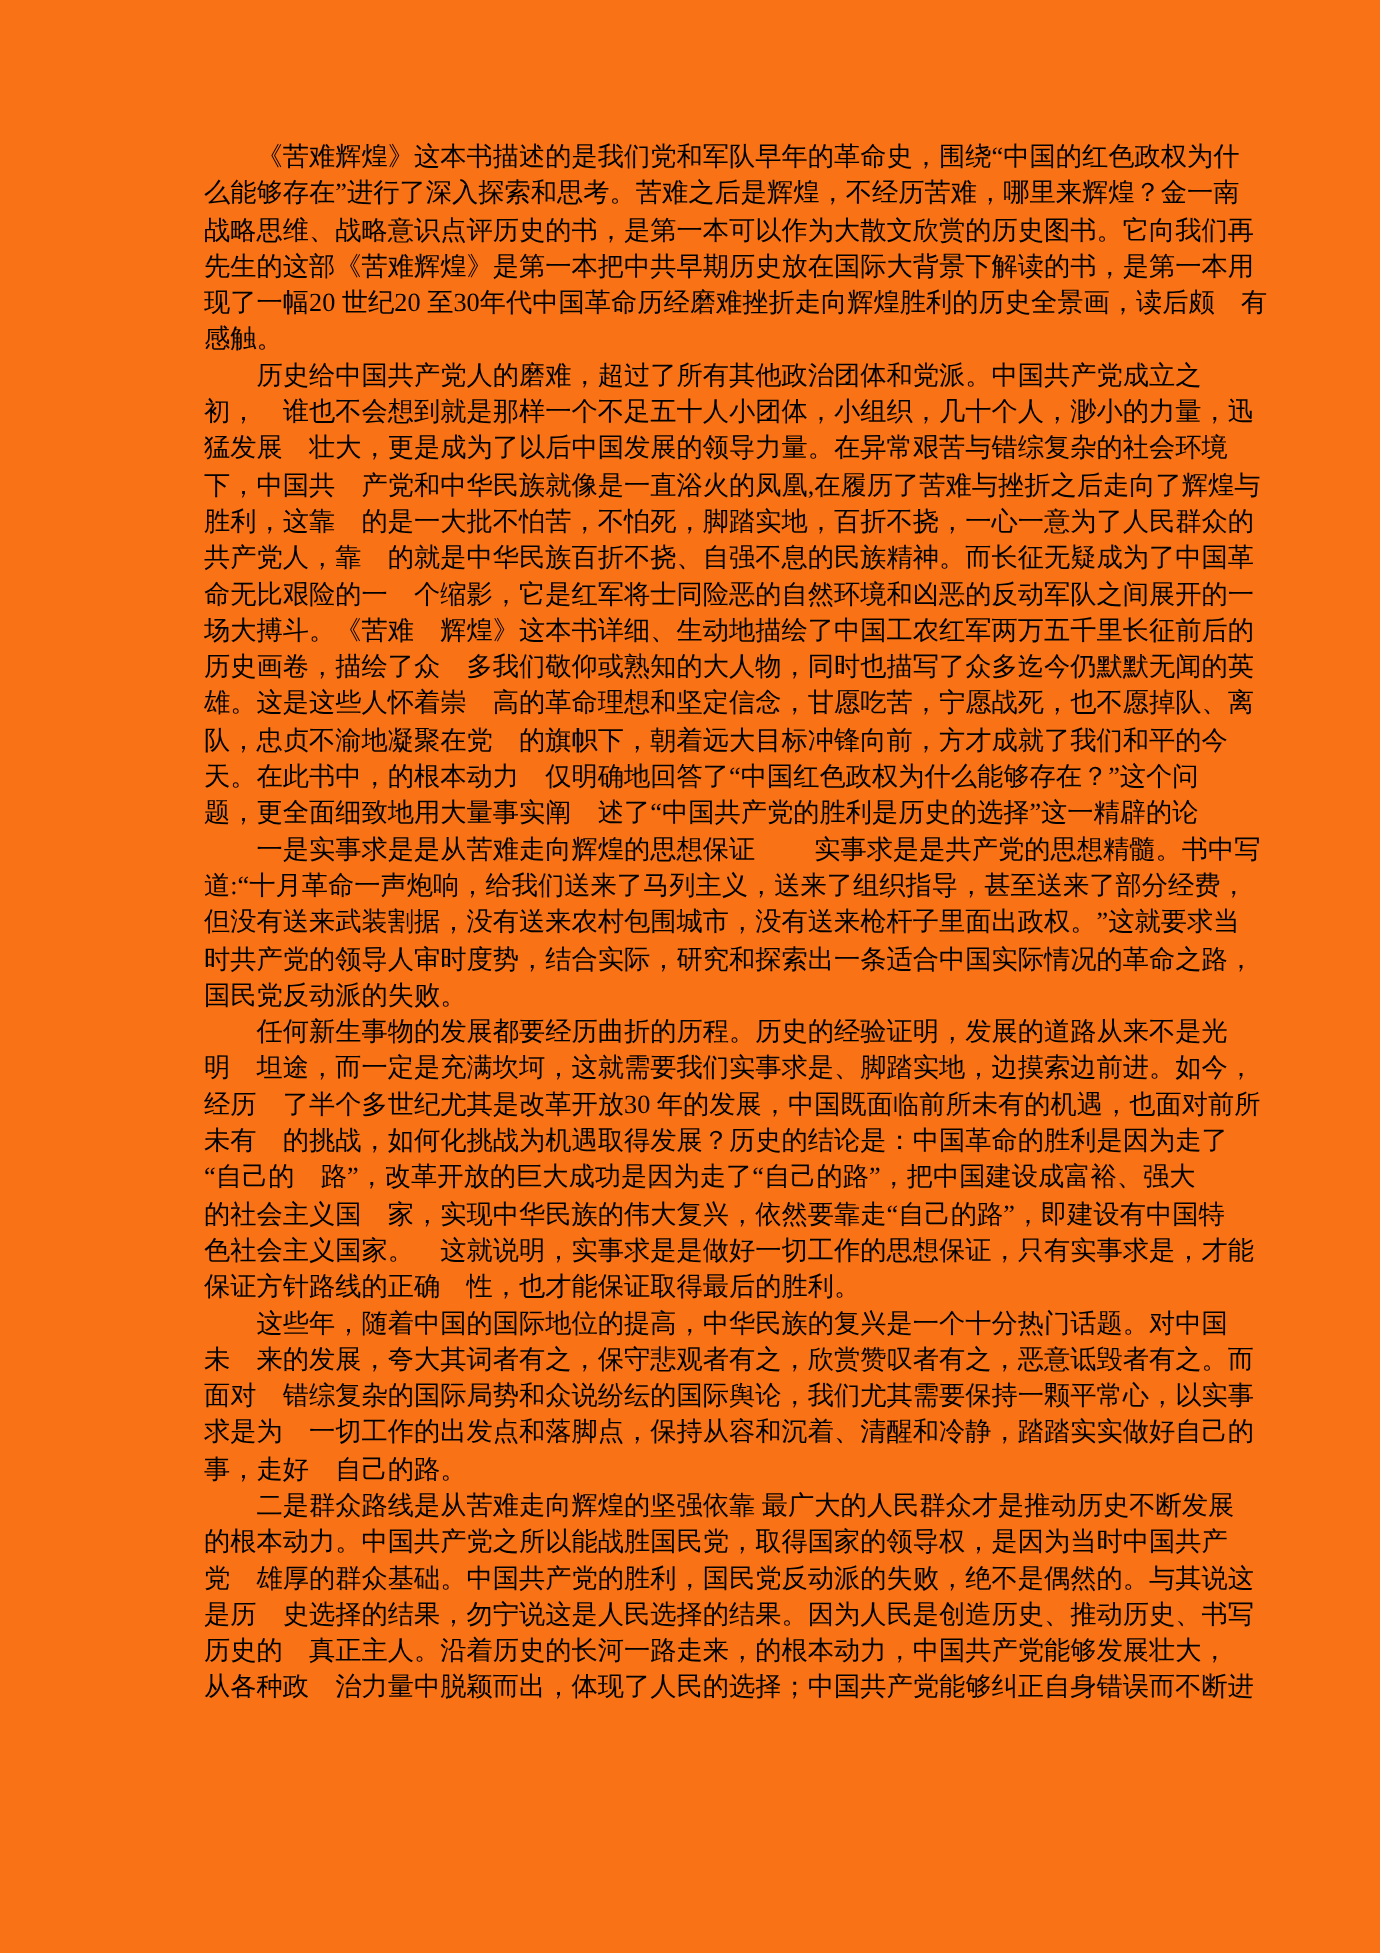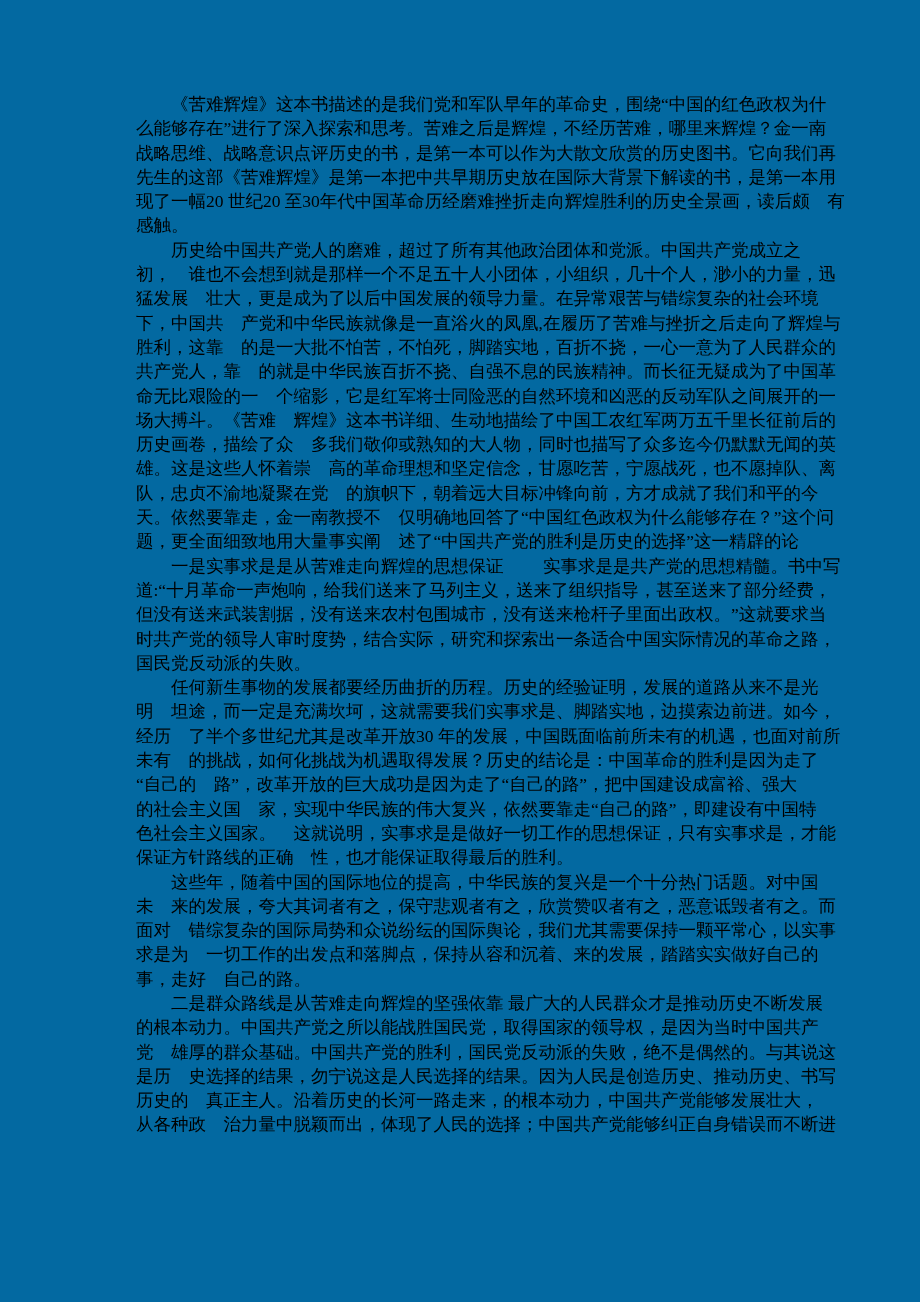--- a/index.html
+++ b/index.html
@@ -29,21 +29,21 @@
     padding: 0;
   }
   .text-line {
     white-space: pre;
     height: 24.3px;
   }
 </style>
 </head>
 <body>
 
-<div class="page" style="background: #0369a1;">
+<div class="page" style="background: #f97316;">
   <div class="doc-text" style="color: rgb(0, 0, 0);">
       <div class="paragraph">
         <div class="text-line">　　《苦难辉煌》这本书描述的是我们党和军队早年的革命史，围绕“中国的红色政权为什</div>
         <div class="text-line">么能够存在”进行了深入探索和思考。苦难之后是辉煌，不经历苦难，哪里来辉煌？金一南</div>
         <div class="text-line">战略思维、战略意识点评历史的书，是第一本可以作为大散文欣赏的历史图书。它向我们再</div>
         <div class="text-line">先生的这部《苦难辉煌》是第一本把中共早期历史放在国际大背景下解读的书，是第一本用</div>
         <div class="text-line">现了一幅20 世纪20 至30年代中国革命历经磨难挫折走向辉煌胜利的历史全景画，读后颇　有</div>
         <div class="text-line">感触。</div>
       </div>
       <div class="paragraph">
@@ -51,21 +51,21 @@
         <div class="text-line">初，　谁也不会想到就是那样一个不足五十人小团体，小组织，几十个人，渺小的力量，迅</div>
         <div class="text-line">猛发展　壮大，更是成为了以后中国发展的领导力量。在异常艰苦与错综复杂的社会环境</div>
         <div class="text-line">下，中国共　产党和中华民族就像是一直浴火的凤凰,在履历了苦难与挫折之后走向了辉煌与</div>
         <div class="text-line">胜利，这靠　的是一大批不怕苦，不怕死，脚踏实地，百折不挠，一心一意为了人民群众的</div>
         <div class="text-line">共产党人，靠　的就是中华民族百折不挠、自强不息的民族精神。而长征无疑成为了中国革</div>
         <div class="text-line">命无比艰险的一　个缩影，它是红军将士同险恶的自然环境和凶恶的反动军队之间展开的一</div>
         <div class="text-line">场大搏斗。《苦难　辉煌》这本书详细、生动地描绘了中国工农红军两万五千里长征前后的</div>
         <div class="text-line">历史画卷，描绘了众　多我们敬仰或熟知的大人物，同时也描写了众多迄今仍默默无闻的英</div>
         <div class="text-line">雄。这是这些人怀着崇　高的革命理想和坚定信念，甘愿吃苦，宁愿战死，也不愿掉队、离</div>
         <div class="text-line">队，忠贞不渝地凝聚在党　的旗帜下，朝着远大目标冲锋向前，方才成就了我们和平的今</div>
-        <div class="text-line">天。依然要靠走，金一南教授不　仅明确地回答了“中国红色政权为什么能够存在？”这个问</div>
+        <div class="text-line">天。在此书中，的根本动力　仅明确地回答了“中国红色政权为什么能够存在？”这个问</div>
         <div class="text-line">题，更全面细致地用大量事实阐　述了“中国共产党的胜利是历史的选择”这一精辟的论</div>
       </div>
       <div class="paragraph">
         <div class="text-line">　　一是实事求是是从苦难走向辉煌的思想保证　　 实事求是是共产党的思想精髓。书中写</div>
         <div class="text-line">道:“十月革命一声炮响，给我们送来了马列主义，送来了组织指导，甚至送来了部分经费，</div>
         <div class="text-line">但没有送来武装割据，没有送来农村包围城市，没有送来枪杆子里面出政权。”这就要求当</div>
         <div class="text-line">时共产党的领导人审时度势，结合实际，研究和探索出一条适合中国实际情况的革命之路，</div>
         <div class="text-line">国民党反动派的失败。</div>
       </div>
       <div class="paragraph">
@@ -75,21 +75,21 @@
         <div class="text-line">未有　的挑战，如何化挑战为机遇取得发展？历史的结论是：中国革命的胜利是因为走了</div>
         <div class="text-line">“自己的　路”，改革开放的巨大成功是因为走了“自己的路”，把中国建设成富裕、强大</div>
         <div class="text-line">的社会主义国　家，实现中华民族的伟大复兴，依然要靠走“自己的路”，即建设有中国特</div>
         <div class="text-line">色社会主义国家。　这就说明，实事求是是做好一切工作的思想保证，只有实事求是，才能</div>
         <div class="text-line">保证方针路线的正确　性，也才能保证取得最后的胜利。</div>
       </div>
       <div class="paragraph">
         <div class="text-line">　　这些年，随着中国的国际地位的提高，中华民族的复兴是一个十分热门话题。对中国</div>
         <div class="text-line">未　来的发展，夸大其词者有之，保守悲观者有之，欣赏赞叹者有之，恶意诋毁者有之。而</div>
         <div class="text-line">面对　错综复杂的国际局势和众说纷纭的国际舆论，我们尤其需要保持一颗平常心，以实事</div>
-        <div class="text-line">求是为　一切工作的出发点和落脚点，保持从容和沉着、来的发展，踏踏实实做好自己的</div>
+        <div class="text-line">求是为　一切工作的出发点和落脚点，保持从容和沉着、清醒和冷静，踏踏实实做好自己的</div>
         <div class="text-line">事，走好　自己的路。</div>
       </div>
       <div class="paragraph">
         <div class="text-line">　　二是群众路线是从苦难走向辉煌的坚强依靠 最广大的人民群众才是推动历史不断发展</div>
         <div class="text-line">的根本动力。中国共产党之所以能战胜国民党，取得国家的领导权，是因为当时中国共产</div>
         <div class="text-line">党　雄厚的群众基础。中国共产党的胜利，国民党反动派的失败，绝不是偶然的。与其说这</div>
         <div class="text-line">是历　史选择的结果，勿宁说这是人民选择的结果。因为人民是创造历史、推动历史、书写</div>
         <div class="text-line">历史的　真正主人。沿着历史的长河一路走来，的根本动力，中国共产党能够发展壮大，</div>
         <div class="text-line">从各种政　治力量中脱颖而出，体现了人民的选择；中国共产党能够纠正自身错误而不断进</div>
       </div>

